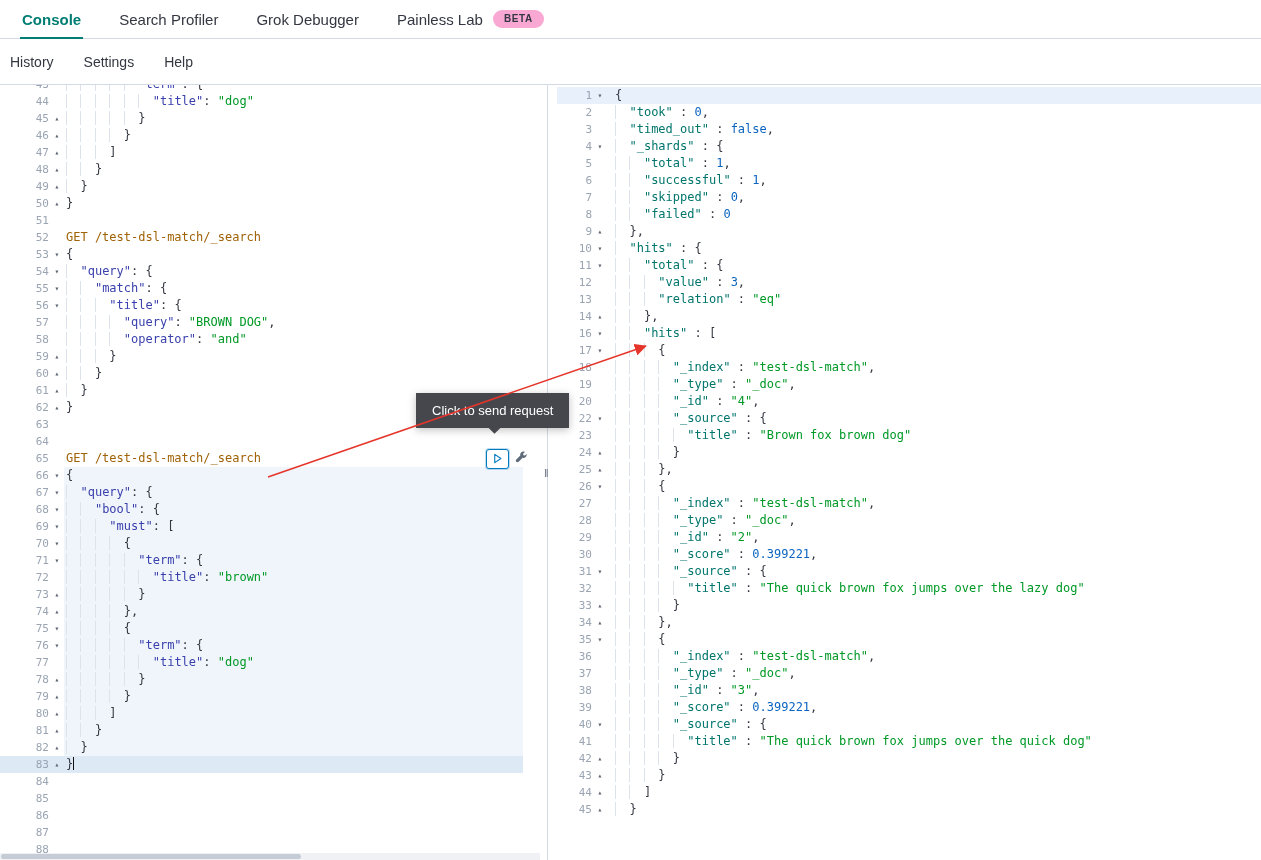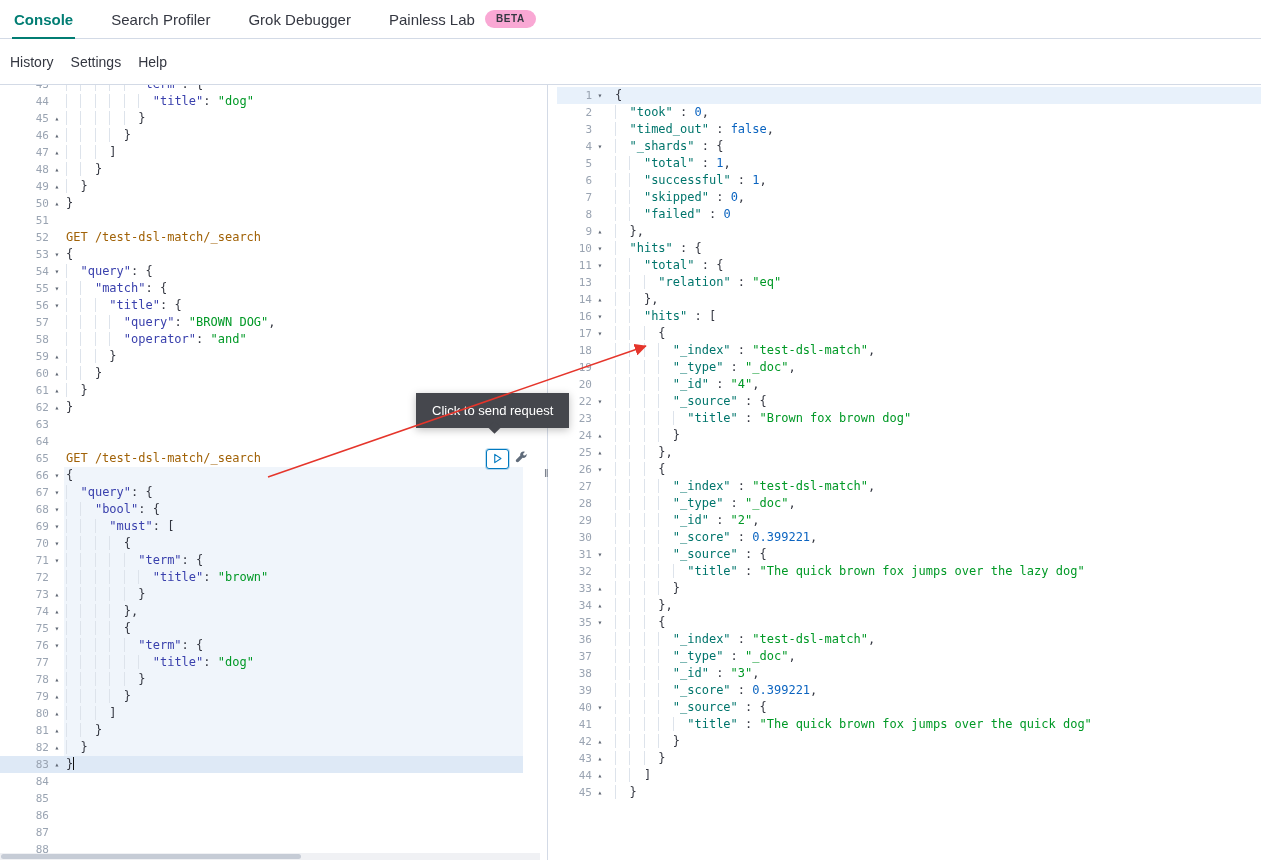--- a/index.html
+++ b/index.html
@@ -3,28 +3,28 @@
 <meta charset="utf-8">
 <style>
   * { box-sizing: border-box; }
   html,body { margin:0; padding:0; }
   body {
     width:1261px; height:860px; overflow:hidden; position:relative;
     background:#fff; font-family:"Liberation Sans", sans-serif; color:#343741;
   }
 
   
-  .tabs-bar { height:39px; border-bottom:1px solid #D3DAE6; display:flex; align-items:stretch; padding-left:12px; background:#fff; }
+  .tabs-bar { height:39px; border-bottom:1px solid #D3DAE6; display:flex; align-items:stretch; padding-left:20px; background:#fff; }
   .tab { display:flex; align-items:center; margin-right:34px; font-size:15px; color:#343741; cursor:pointer; position:relative; padding:0 2px; }
   .tab.active { color:#017D73; font-weight:700; }
   .tab.active::after { content:""; position:absolute; left:0; right:0; bottom:-1px; height:2px; background:#017D73; }
   .badge { background:#f9a8d4; color:#343741; font-size:10px; font-weight:700; letter-spacing:.6px; padding:4px 11px; border-radius:12px; margin-left:10px; line-height:1; }
 
   
-  .menu-bar { height:46px; border-bottom:1px solid #D3DAE6; display:flex; align-items:center; padding-left:10px; gap:17px; background:#fff; }
+  .menu-bar { height:46px; border-bottom:1px solid #D3DAE6; display:flex; align-items:center; padding-left:10px; gap:30px; background:#fff; }
   .menu-item { font-size:14px; color:#343741; cursor:pointer; }
 
   
   .split { display:flex; height:775px; position:relative; background:#fff; }
   .ed { position:relative; overflow:hidden; background:#fff; height:100%; }
   .ed-left { width:547px; }
   .divider { width:10px; border-left:1px solid #D3DAE6; position:relative; background:#fff; flex:none; }
   .divider .handle { position:absolute; top:382px; left:-4px; color:#69707D; font-size:11px; cursor:col-resize; }
   .ed-right { flex:1; }
   .lines-left { margin-top:-9px; }
@@ -389,20 +389,25 @@
           <span class="lnum">10</span>
           <span class="fold">▾</span>
           <span class="code"><span class="t-g">  </span><span class="t-rk">"hits"</span><span class="t-p"> : {</span></span>
         </div>
         <div class="line">
           <span class="lnum">11</span>
           <span class="fold">▾</span>
           <span class="code"><span class="t-g">    </span><span class="t-rk">"total"</span><span class="t-p"> : {</span></span>
         </div>
         <div class="line">
+          <span class="lnum">12</span>
+          <span class="fold"></span>
+          <span class="code"><span class="t-g">      </span><span class="t-rk">"value"</span><span class="t-p"> : </span><span class="t-n">3</span><span class="t-p">,</span></span>
+        </div>
+        <div class="line">
           <span class="lnum">13</span>
           <span class="fold"></span>
           <span class="code"><span class="t-g">      </span><span class="t-rk">"relation"</span><span class="t-p"> : </span><span class="t-s">"eq"</span></span>
         </div>
         <div class="line">
           <span class="lnum">14</span>
           <span class="fold">▴</span>
           <span class="code"><span class="t-g">    </span><span class="t-p">},</span></span>
         </div>
         <div class="line">

